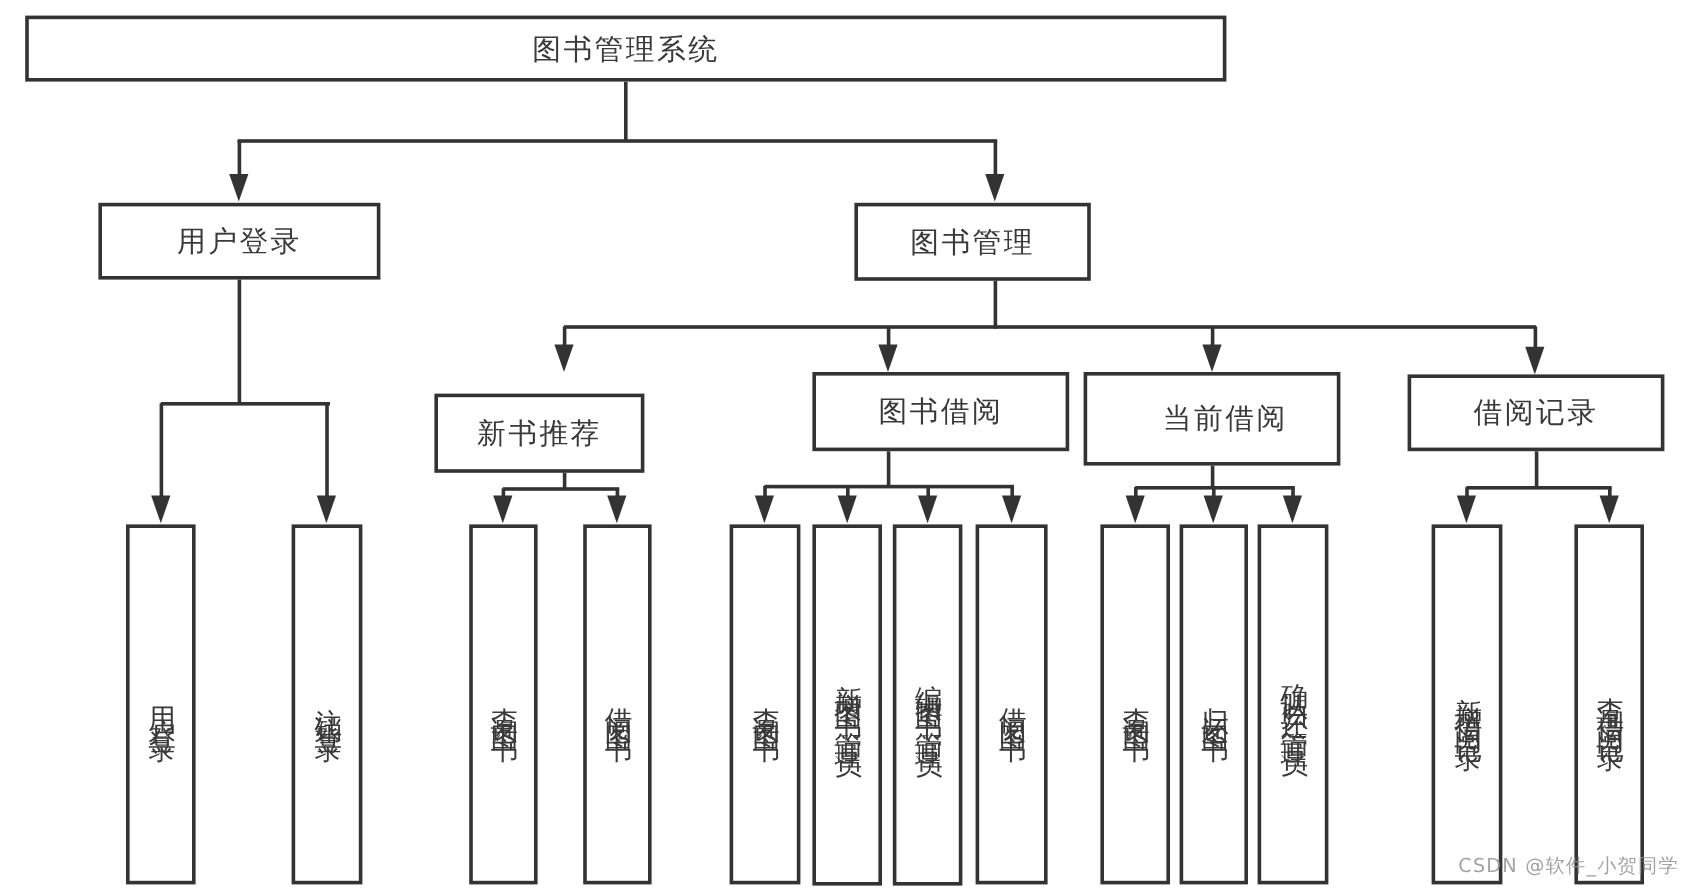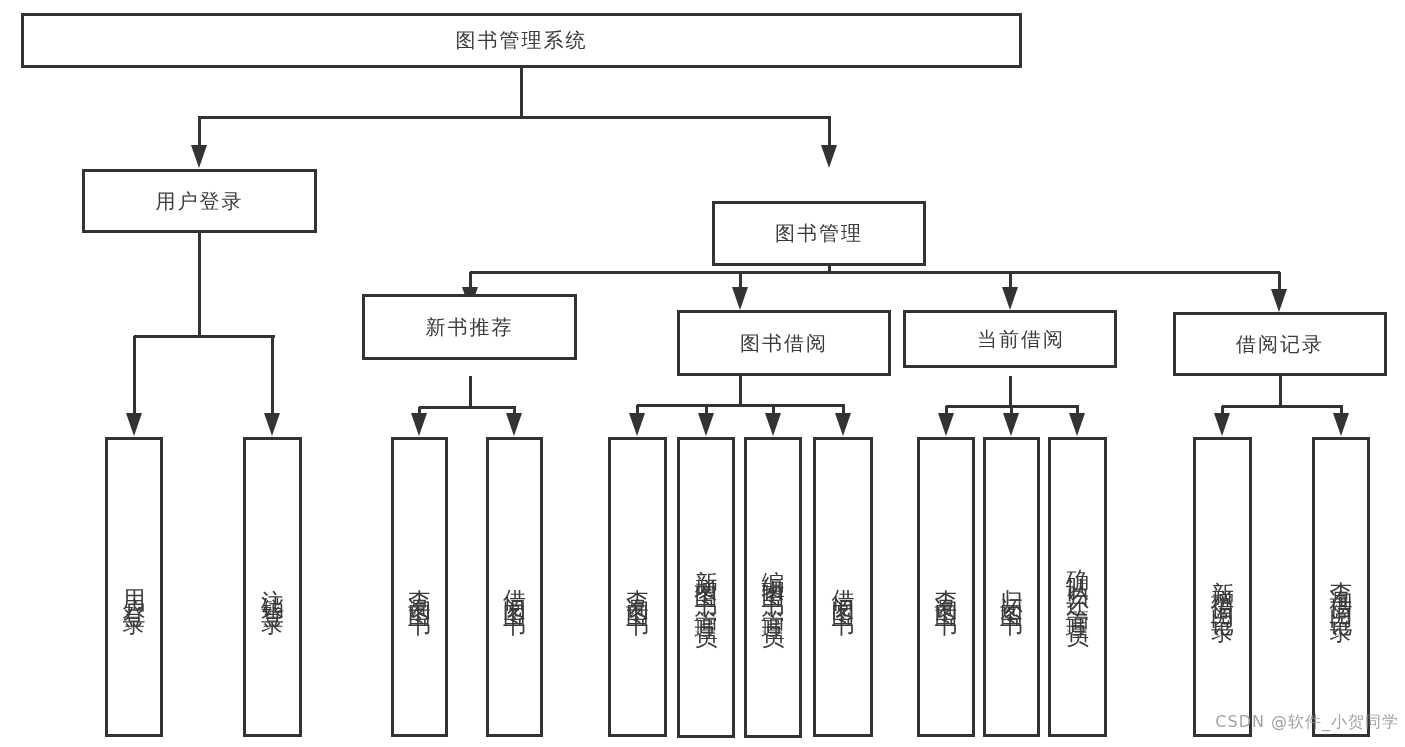--- a/index.html
+++ b/index.html
@@ -9,21 +9,21 @@
   html,body{margin:0;padding:0;background:var(--background);}
   body{font-family:"DejaVu Sans","Liberation Sans",sans-serif;}
   #canvas{position:relative;width:1405px;height:747px;background:var(--background);overflow:hidden;}
 
   .box{
     position:absolute;box-sizing:border-box;background:#fff;
     border:3px solid var(--border);z-index:2;
     display:flex;align-items:center;justify-content:center;
     color:var(--text);
   }
-  .hbox span{font-size:20px;letter-spacing:2px;white-space:nowrap;}
+  .hbox span{font-size:24px;letter-spacing:2px;white-space:nowrap;}
   .vbox span{
     writing-mode:vertical-rl;text-orientation:mixed;
     font-size:23px;letter-spacing:8px;line-height:1;white-space:nowrap;
   }
 
   .cline{position:absolute;background:var(--line);z-index:1;}
   .arrow{
     position:absolute;width:0;height:0;z-index:1;
     border-left:8px solid transparent;border-right:8px solid transparent;
     border-top:23px solid var(--line);
@@ -40,31 +40,31 @@
 
 <div id="canvas">
 
   <div class="box hbox" style="left:21px;top:13px;width:1001px;height:55px;">
     <span>图书管理系统</span>
   </div>
 
   <div class="box hbox" style="left:82px;top:169px;width:235px;height:64px;">
     <span>用户登录</span>
   </div>
-  <div class="box hbox" style="left:712px;top:169px;width:214px;height:65px;margin-top:32px;">
+  <div class="box hbox" style="left:712px;top:169px;width:197px;height:65px;">
     <span>图书管理</span>
   </div>
 
-  <div class="box hbox" style="left:362px;top:294px;width:215px;height:66px;">
+  <div class="box hbox" style="left:362px;top:328px;width:175px;height:66px;">
     <span>新书推荐</span>
   </div>
   <div class="box hbox" style="left:633px;top:310px;width:214px;height:66px;margin-left:44px;">
     <span>图书借阅</span>
   </div>
-  <div class="box hbox" style="left:903px;top:310px;width:214px;height:58px;padding-left:22px;">
+  <div class="box hbox" style="left:903px;top:310px;width:214px;height:78px;padding-left:22px;">
     <span>当前借阅</span>
   </div>
   <div class="box hbox" style="left:1173px;top:312px;width:214px;height:64px;">
     <span>借阅记录</span>
   </div>
 
   <div class="box vbox" style="left:105px;top:437px;width:58px;height:300px;">
     <span>用户登录</span>
   </div>
   <div class="box vbox" style="left:243px;top:437px;width:59px;height:300px;">

